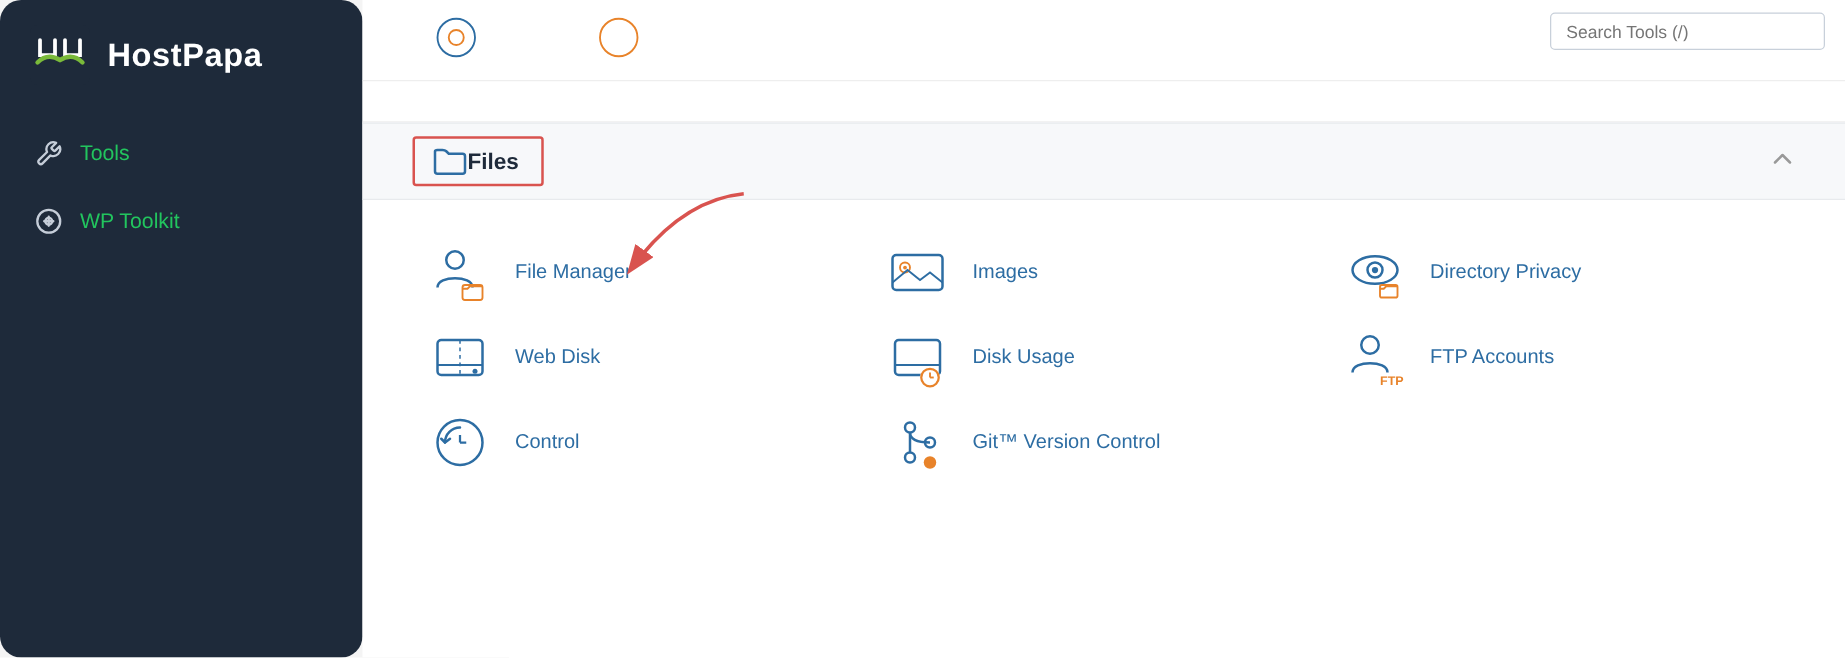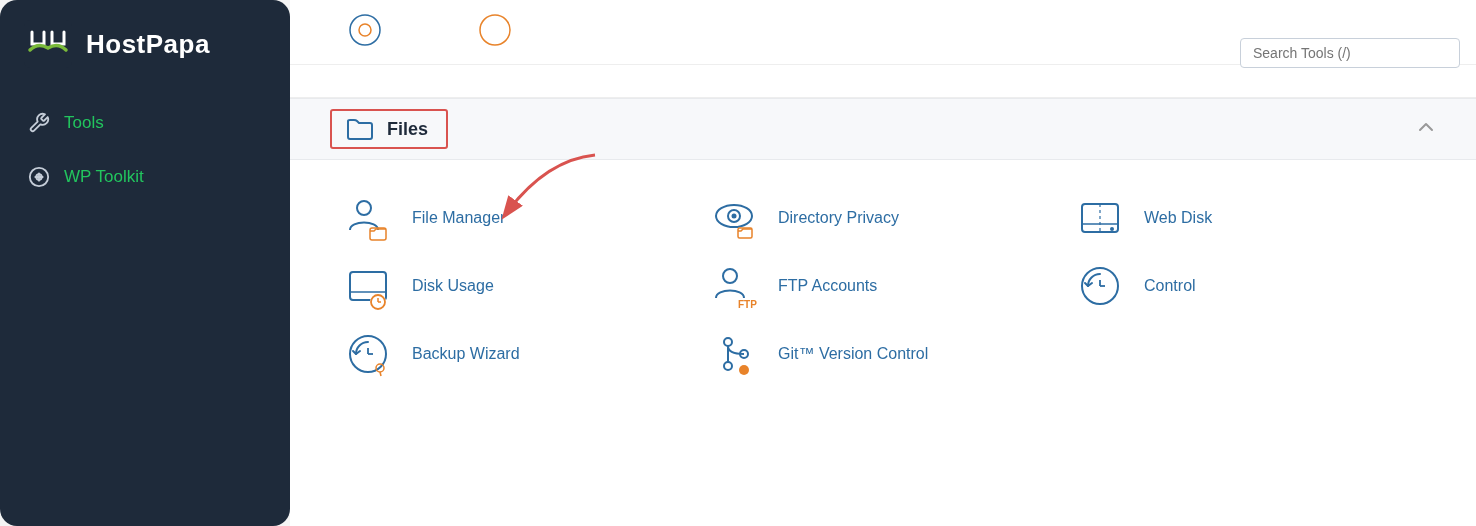--- a/index.html
+++ b/index.html
@@ -70,21 +70,20 @@
       z-index: 10;
     }
     .search-input {
       border: 1px solid #c8d0da;
       border-radius: 4px;
       padding: 6px 12px;
       font-size: 14px;
       color: #888;
       width: 220px;
       outline: none;
-      margin-top: 28px;
     }
 
     
     .top-partial {
       display: flex;
       align-items: center;
       padding: 10px 50px 14px 50px;
       gap: 80px;
       border-bottom: 1px solid #eee;
     }
@@ -98,21 +97,21 @@
       align-items: center;
       justify-content: space-between;
       padding: 10px 40px;
       background: #f7f8fa;
       border-top: 1px solid #e8eaed;
       border-bottom: 1px solid #e8eaed;
     }
     .section-header-left {
       display: flex;
       align-items: center;
-      gap: 13px;
+      gap: 0;
       border: 2px solid #d9534f;
       padding: 6px 18px 6px 14px;
       border-radius: 3px;
     }
     .section-title {
       font-size: 18px;
       font-weight: 600;
       color: #1e2a3a;
     }
     .section-collapse {
@@ -265,20 +264,31 @@
           <circle cx="22" cy="16" r="7" stroke="#2d6da3" stroke-width="2" fill="none"></circle>
           <path d="M8 38 C8 28 36 28 36 38" stroke="#2d6da3" stroke-width="2" fill="none"></path>
 
           <rect x="28" y="36" width="16" height="12" rx="2" fill="none" stroke="#e8832a" stroke-width="1.5"></rect>
           <path d="M28 39 L32 39 L34 37 L44 37" stroke="#e8832a" stroke-width="1.5" fill="none"></path>
         </svg>
       </div>
       <span class="tool-label">File Manager</span>
     </div>
 
+    <div class="tool-item">
+      <div class="tool-icon">
+        <svg width="52" height="52" viewBox="0 0 52 52" fill="none" xmlns="http://www.w3.org/2000/svg">
+          <rect x="6" y="12" width="40" height="28" rx="3" stroke="#2d6da3" stroke-width="2" fill="none"></rect>
+          <circle cx="16" cy="22" r="4" stroke="#e8832a" stroke-width="1.5" fill="none"></circle>
+          <circle cx="16" cy="22" r="1.5" fill="#e8832a"></circle>
+          <path d="M6 34 L18 24 L28 32 L36 26 L46 34" stroke="#2d6da3" stroke-width="1.5" fill="none"></path>
+        </svg>
+      </div>
+      <span class="tool-label">Images</span>
+    </div>
 
     <div class="tool-item">
       <div class="tool-icon">
         <svg width="52" height="52" viewBox="0 0 52 52" fill="none" xmlns="http://www.w3.org/2000/svg">
 
           <ellipse cx="26" cy="24" rx="18" ry="11" stroke="#2d6da3" stroke-width="2" fill="none"></ellipse>
           <circle cx="26" cy="24" r="6" stroke="#2d6da3" stroke-width="2" fill="none"></circle>
           <circle cx="26" cy="24" r="2.5" fill="#2d6da3"></circle>
 
           <rect x="30" y="36" width="14" height="10" rx="1.5" fill="none" stroke="#e8832a" stroke-width="1.5"></rect>
@@ -337,35 +347,20 @@
           <path d="M26 14 A12 12 0 0 0 14 26" stroke="#2d6da3" stroke-width="2" fill="none" stroke-linecap="round"></path>
           <polyline points="11,23 14,26 18,23" stroke="#2d6da3" stroke-width="2" fill="none" stroke-linecap="round" stroke-linejoin="round"></polyline>
 
           <line x1="26" y1="20" x2="26" y2="26" stroke="#2d6da3" stroke-width="1.8"></line>
           <line x1="26" y1="26" x2="31" y2="26" stroke="#2d6da3" stroke-width="1.8"></line>
         </svg>
       </div>
       <span class="tool-label">Control</span>
     </div>
 
-    <div class="tool-item">
-      <div class="tool-icon">
-        <svg width="52" height="52" viewBox="0 0 52 52" fill="none" xmlns="http://www.w3.org/2000/svg">
-          <circle cx="26" cy="26" r="18" stroke="#2d6da3" stroke-width="2" fill="none"></circle>
-          <path d="M26 14 A12 12 0 0 0 14 26" stroke="#2d6da3" stroke-width="2" fill="none" stroke-linecap="round"></path>
-          <polyline points="11,23 14,26 18,23" stroke="#2d6da3" stroke-width="2" fill="none" stroke-linecap="round" stroke-linejoin="round"></polyline>
-          <line x1="26" y1="20" x2="26" y2="26" stroke="#2d6da3" stroke-width="1.8"></line>
-          <line x1="26" y1="26" x2="31" y2="26" stroke="#2d6da3" stroke-width="1.8"></line>
-
-          <circle cx="38" cy="40" r="4" fill="none" stroke="#e8832a" stroke-width="1.5"></circle>
-          <line x1="38" y1="44" x2="39" y2="48" stroke="#e8832a" stroke-width="1.5"></line>
-        </svg>
-      </div>
-      <span class="tool-label">Backup Wizard</span>
-    </div>
 
     <div class="tool-item">
       <div class="tool-icon">
         <svg width="52" height="52" viewBox="0 0 52 52" fill="none" xmlns="http://www.w3.org/2000/svg">
 
           <circle cx="20" cy="14" r="4" stroke="#2d6da3" stroke-width="2" fill="none"></circle>
           <circle cx="20" cy="38" r="4" stroke="#2d6da3" stroke-width="2" fill="none"></circle>
           <circle cx="36" cy="26" r="4" stroke="#2d6da3" stroke-width="2" fill="none"></circle>
           <line x1="20" y1="18" x2="20" y2="34" stroke="#2d6da3" stroke-width="2"></line>
           <path d="M20 18 Q20 26 36 26" stroke="#2d6da3" stroke-width="2" fill="none"></path>

